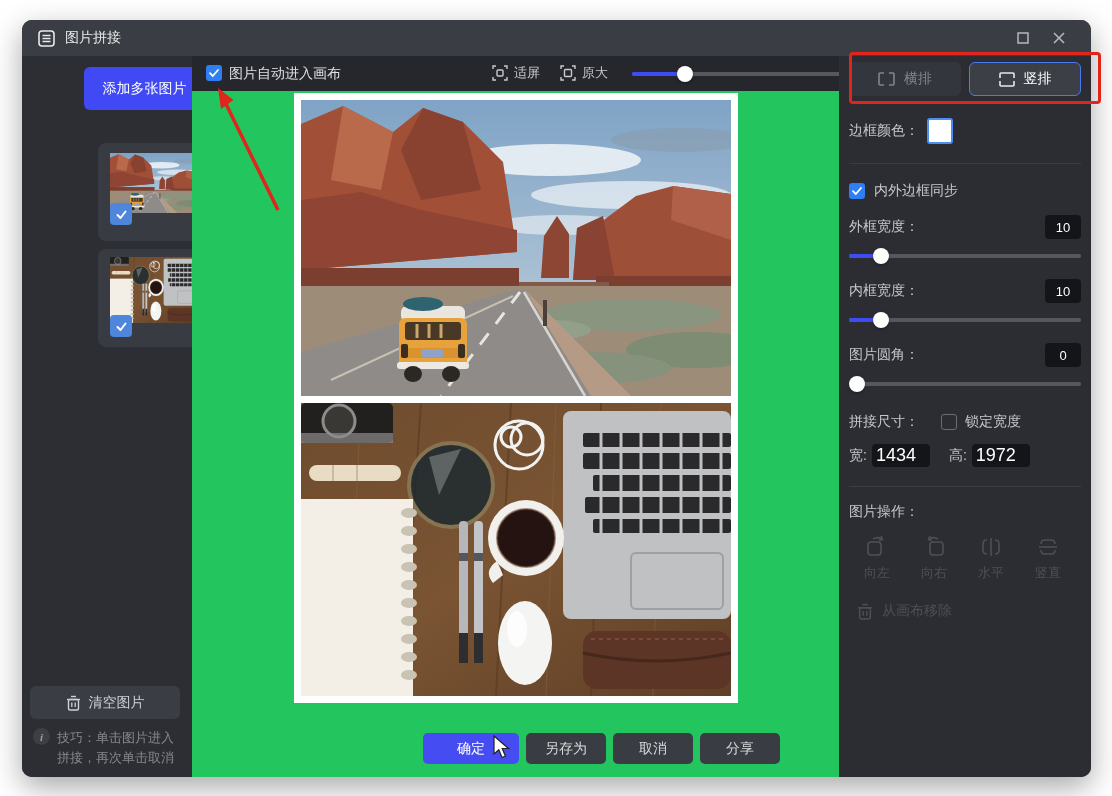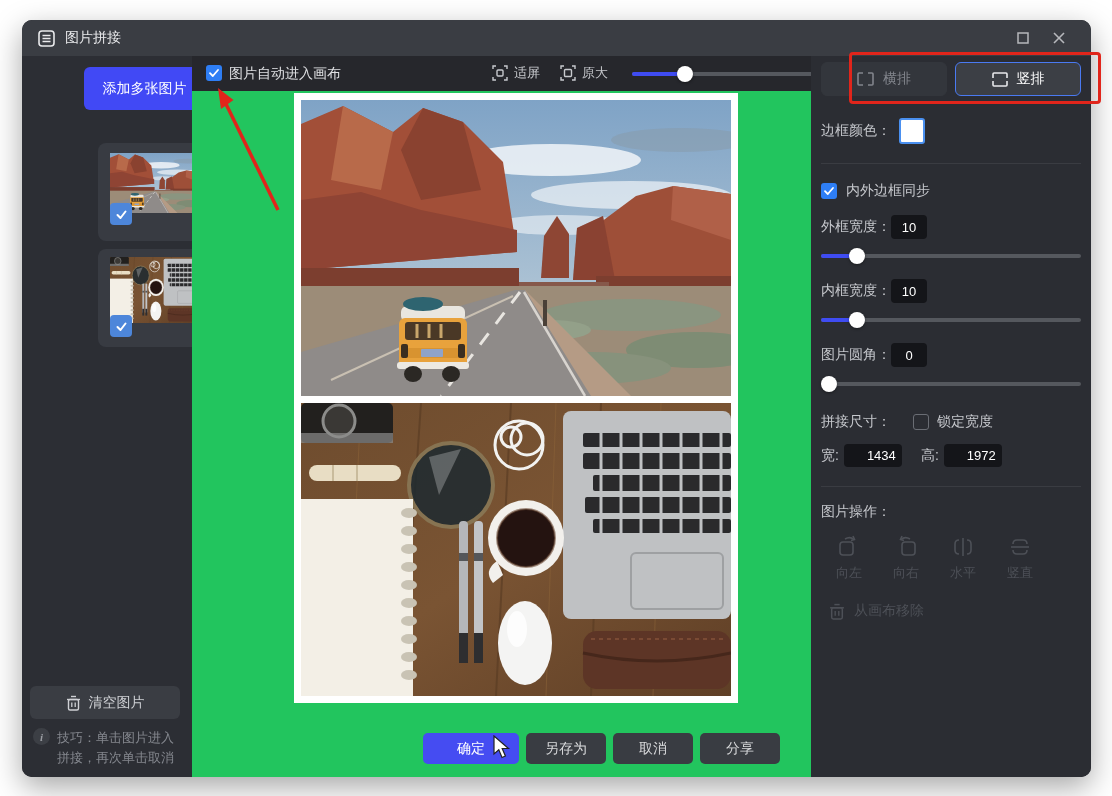--- a/index.html
+++ b/index.html
@@ -42,36 +42,36 @@
   .viewport { flex:1; position:relative; }
   .canvas { position:absolute; left:102px; top:2px; width:444px; background:#ffffff; padding:7px; }
   .canvas svg { display:block; width:430px; }
   .canvas .img-top { height:296px; margin-bottom:7px; }
   .canvas .img-bottom { height:293px; }
   .footer { position:absolute; left:231px; bottom:13px; display:flex; gap:7px; }
   .fbtn { height:31px; border:none; border-radius:5px; font-size:14px; cursor:pointer; }
   .fbtn.primary { width:96px; background:#454cf2; color:#fff; }
   .fbtn.ghost { width:80px; background:#393c42; color:#d9dadc; }
   
-  .panel { width:280px; background:#2b2d33; position:relative; flex:0 0 auto; font-size:14px; color:#c6c8cd; }
+  .panel { width:252px; background:#2b2d33; position:relative; flex:0 0 auto; font-size:14px; color:#c6c8cd; }
   .layout-row { margin:6px 10px 0; display:flex; gap:8px; height:34px; }
   .layout-btn { flex:1; border-radius:6px; display:flex; align-items:center; justify-content:center; gap:9px; font-size:14px; cursor:pointer; }
   .layout-btn.h { background:#33363c; color:#82858c; border:1px solid #33363c; }
   .layout-btn.v { background:#3c3f45; color:#ffffff; border:1px solid #4a7af2; }
   .bordercolor-row { margin:22px 10px 0; display:flex; align-items:center; }
   .color-swatch { width:26px; height:26px; background:#ffffff; border:2px solid #4a90f0; border-radius:3px; margin-left:8px; cursor:pointer; }
   .divider { height:1px; background:#3a3c42; margin:19px 10px 0; }
   .sync-row { margin:18px 10px 0; display:flex; align-items:center; gap:9px; }
-  .num-row { margin:15px 10px 0; display:flex; align-items:center; }
+  .num-row { margin:15px 10px 0; display:flex; align-items:center; justify-content:space-between; }
   .num-box { width:36px; height:24px; background:#141519; border-radius:4px; color:#fff; font-size:13px; display:flex; align-items:center; justify-content:center; cursor:text; }
   .pslider { margin:9px 10px 0; position:relative; height:16px; cursor:pointer; }
   .size-row { margin:21px 10px 0; display:flex; align-items:center; }
   .size-row .lockbox { margin-left:22px; margin-right:8px; }
   .wh-row { margin:13px 10px 0; display:flex; align-items:center; }
-  .wh-input { width:58px; height:23px; background:#141519; border:none; border-radius:4px; color:#fff; font-size:13px; padding-left:23px; margin-left:5px; }
+  .wh-input { width:58px; height:23px; background:#141519; border:none; border-radius:4px; color:#fff; font-size:18px; padding-left:4px; margin-left:5px; }
   .wh-label2 { margin-left:19px; }
   .ops-label { margin:16px 10px 0; }
   .ops-row { margin:14px 0 0 18px; display:flex; gap:17px; }
   .op { display:flex; flex-direction:column; align-items:center; gap:5px; color:#4d5057; font-size:13px; width:40px; cursor:default; }
   .remove-row { margin:20px 0 0 18px; display:flex; align-items:center; gap:9px; color:#4d5057; font-size:14px; cursor:default; }
   
   .red-rect { position:absolute; left:849px; top:52px; width:252px; height:52px; border:3px solid #e1251b; border-radius:4px; pointer-events:none; z-index:60; }
   .red-arrow { position:absolute; left:200px; top:70px; pointer-events:none; z-index:60; }
   .cursor-overlay { position:absolute; left:492px; top:735px; pointer-events:none; z-index:70; }
 </style>

